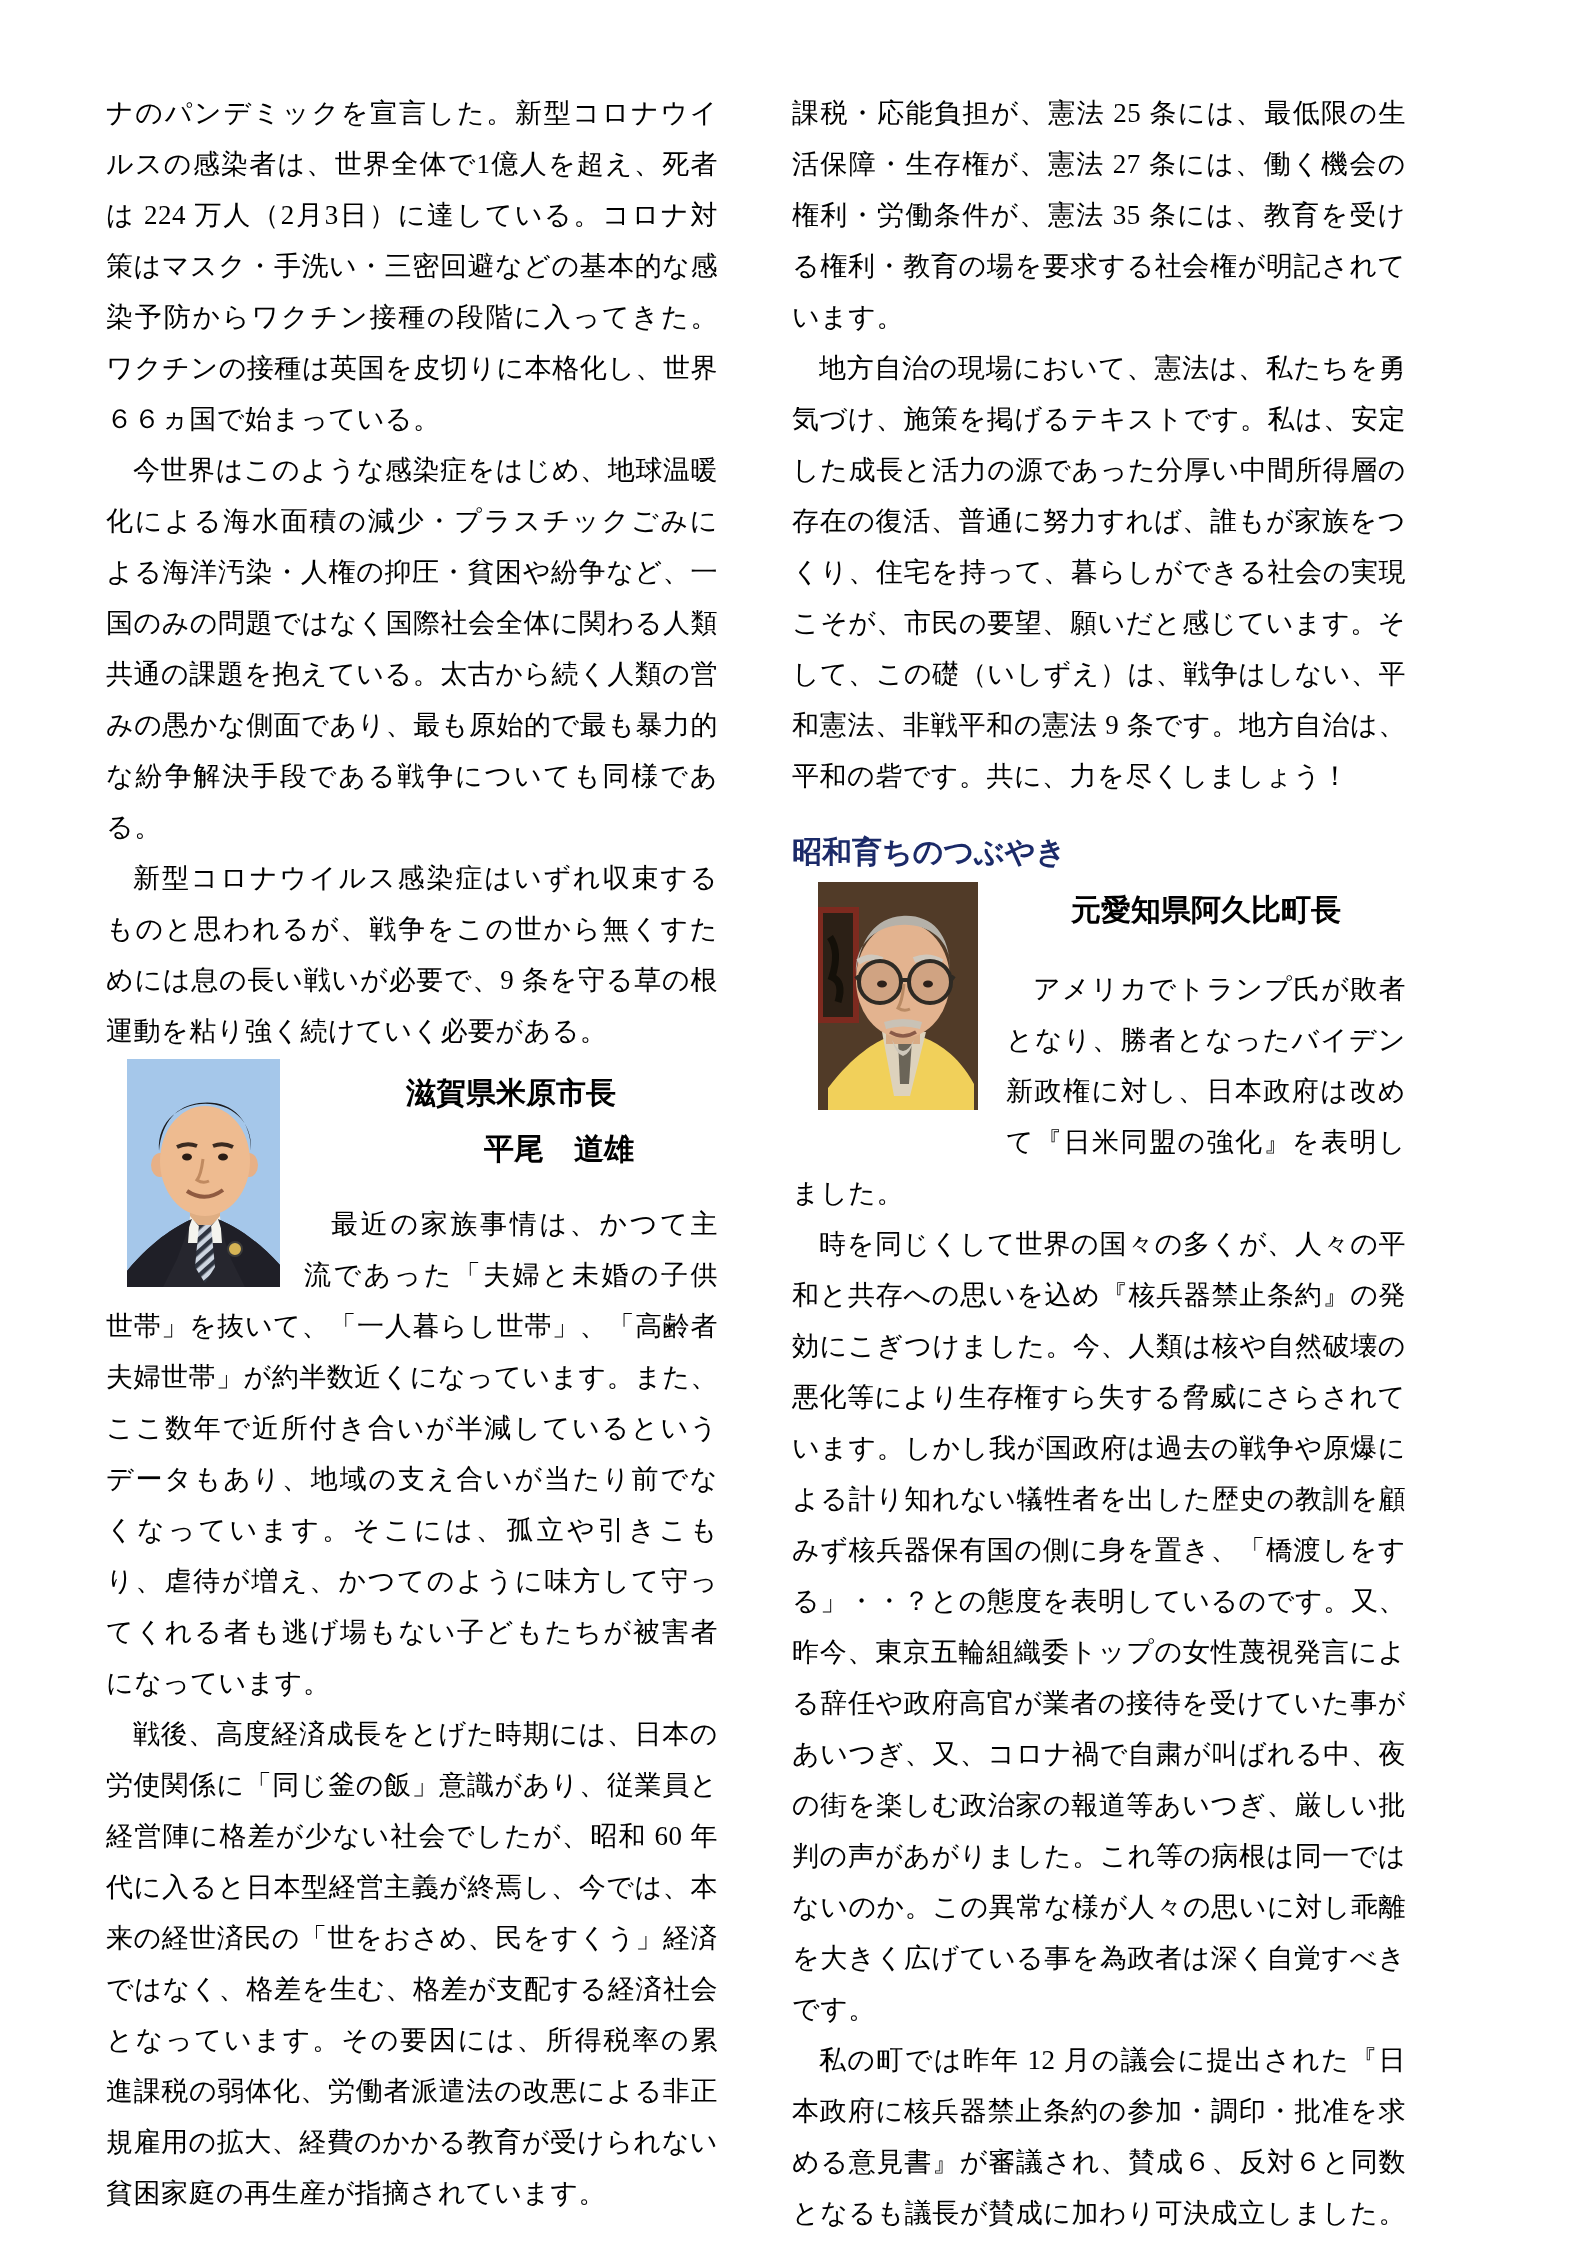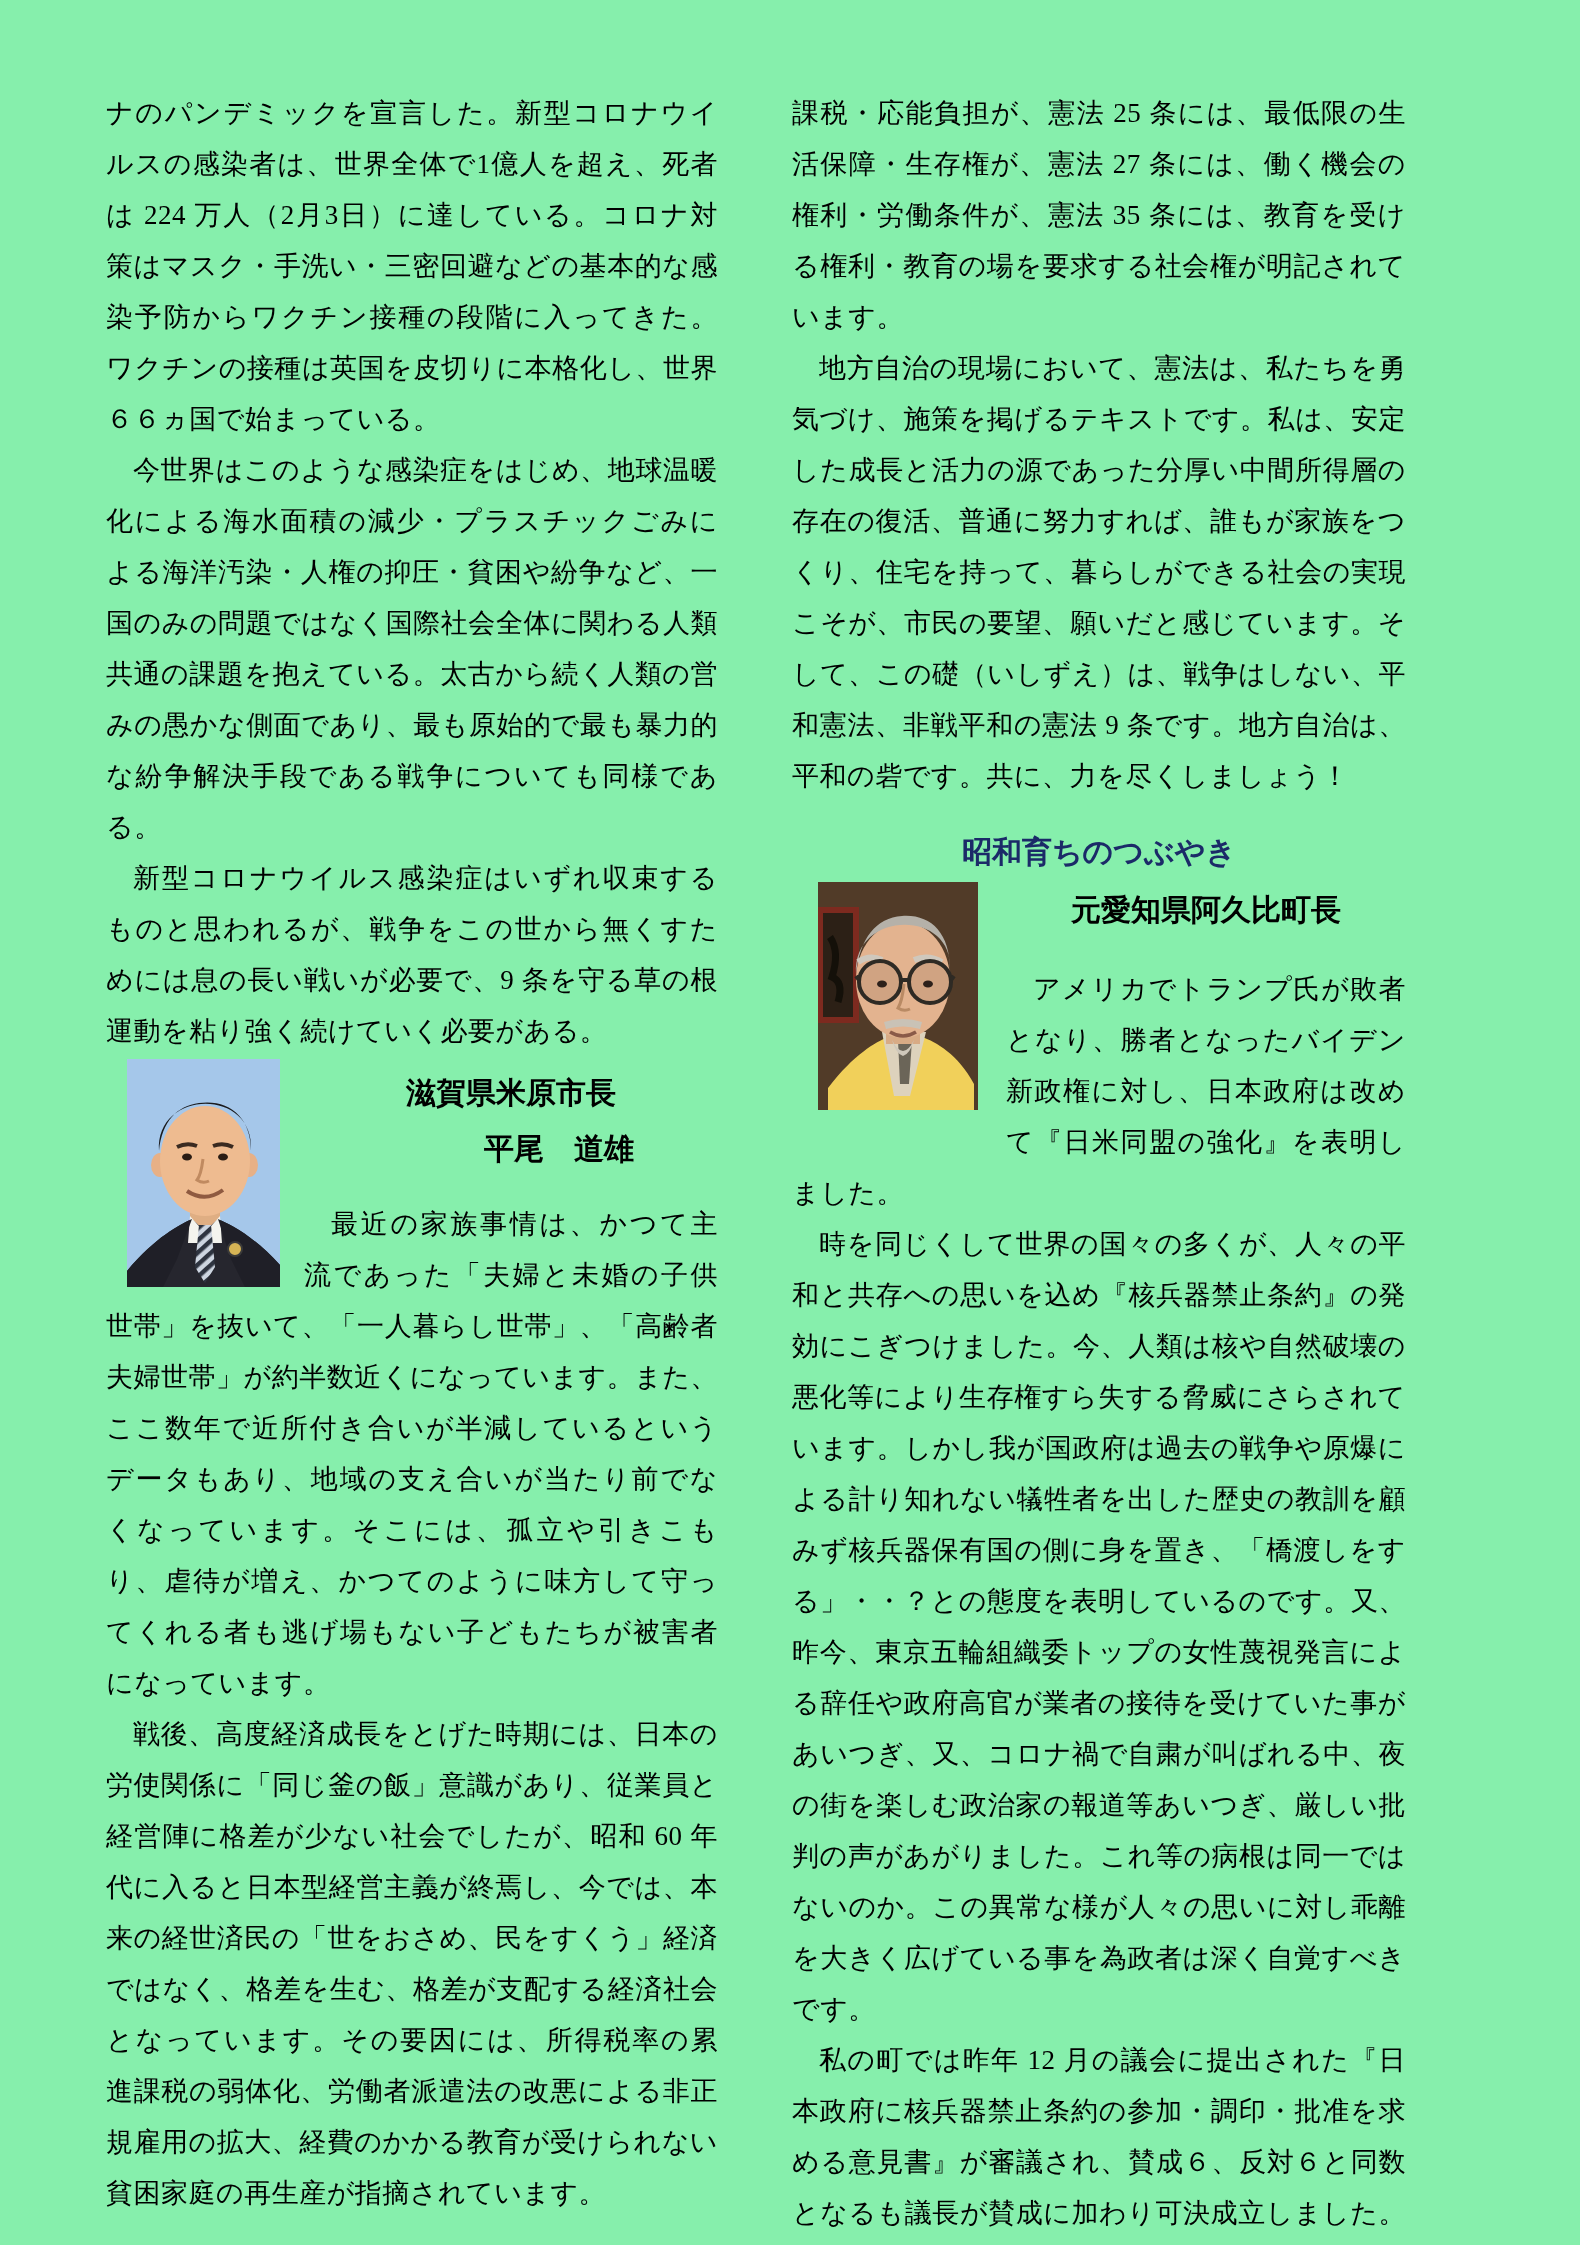--- a/index.html
+++ b/index.html
@@ -1,21 +1,21 @@
 <!DOCTYPE html>
 <html lang="ja" style="--heading-color: #1b2a68;"><head>
 <meta charset="utf-8">
 <style>
   html,body{margin:0;padding:0;}
   body{background:#888;}
   .page{
     position:relative;
     width:1580px;height:2245px;
     margin:0 auto;
-    background:#86efac;
+    background:#ffffff;
     overflow:hidden;
     font-family:"Liberation Serif","DejaVu Serif",serif;
     color:#000;
   }
   .col{position:absolute;top:88px;}
   .col-left{left:106px;width:612px;}
   .col-right{left:792px;width:614px;}
   .col p{
     margin:0;
     font-size:27px;
@@ -24,21 +24,21 @@
     letter-spacing:0.5px;
   }
   p.indent{text-indent:1em;}
   .section-heading{
     margin:0;
     font-family:"Liberation Sans","DejaVu Sans",sans-serif;
     font-weight:bold;
     font-size:30px;
     line-height:44px;
     color:var(--heading-color,#1b2a68);
-    text-align:center;
+    text-align:left;
   }
   .heading-left{margin-top:32px;margin-bottom:14px;}
   .heading-right{margin-top:28px;margin-bottom:6px;}
   .photo{
     float:left;
     overflow:hidden;
   }
   .photo svg{display:block;}
   .photo-hirao{
     width:153px;height:228px;

